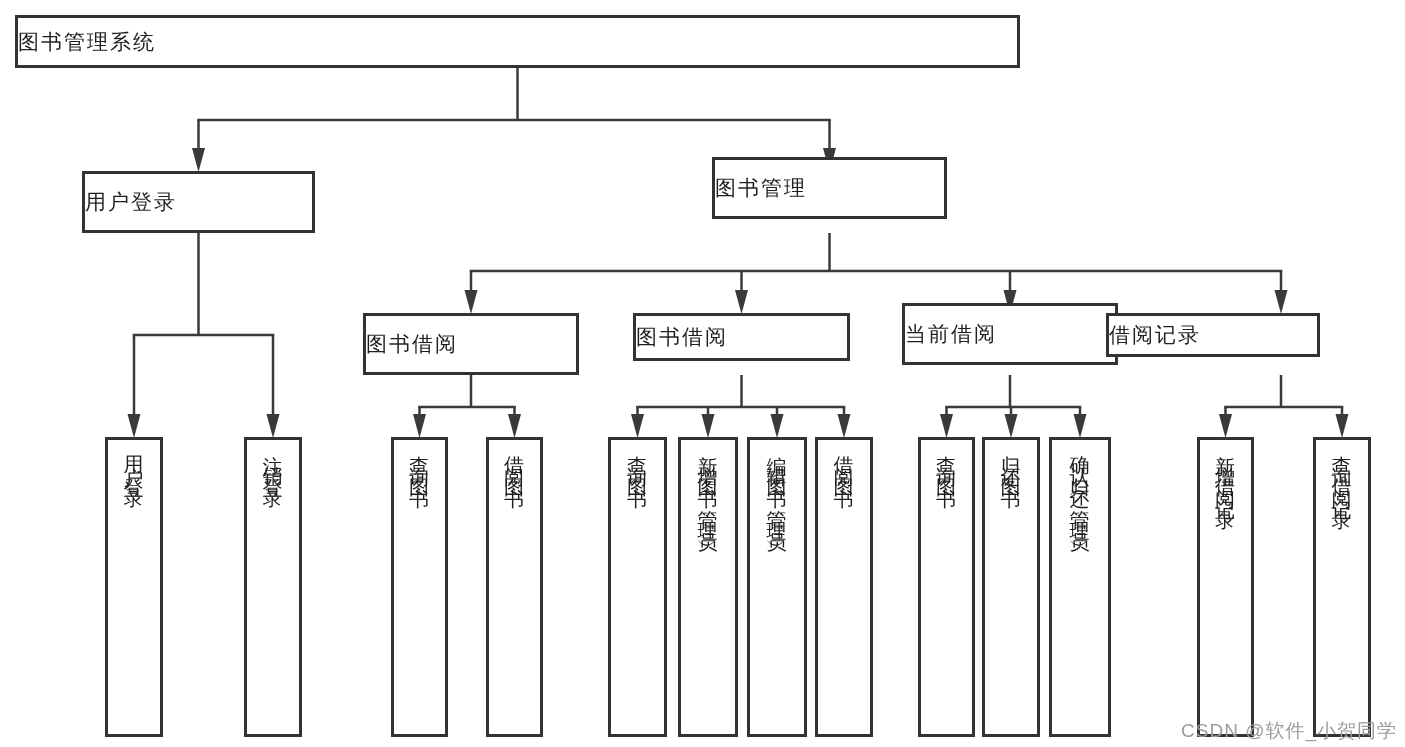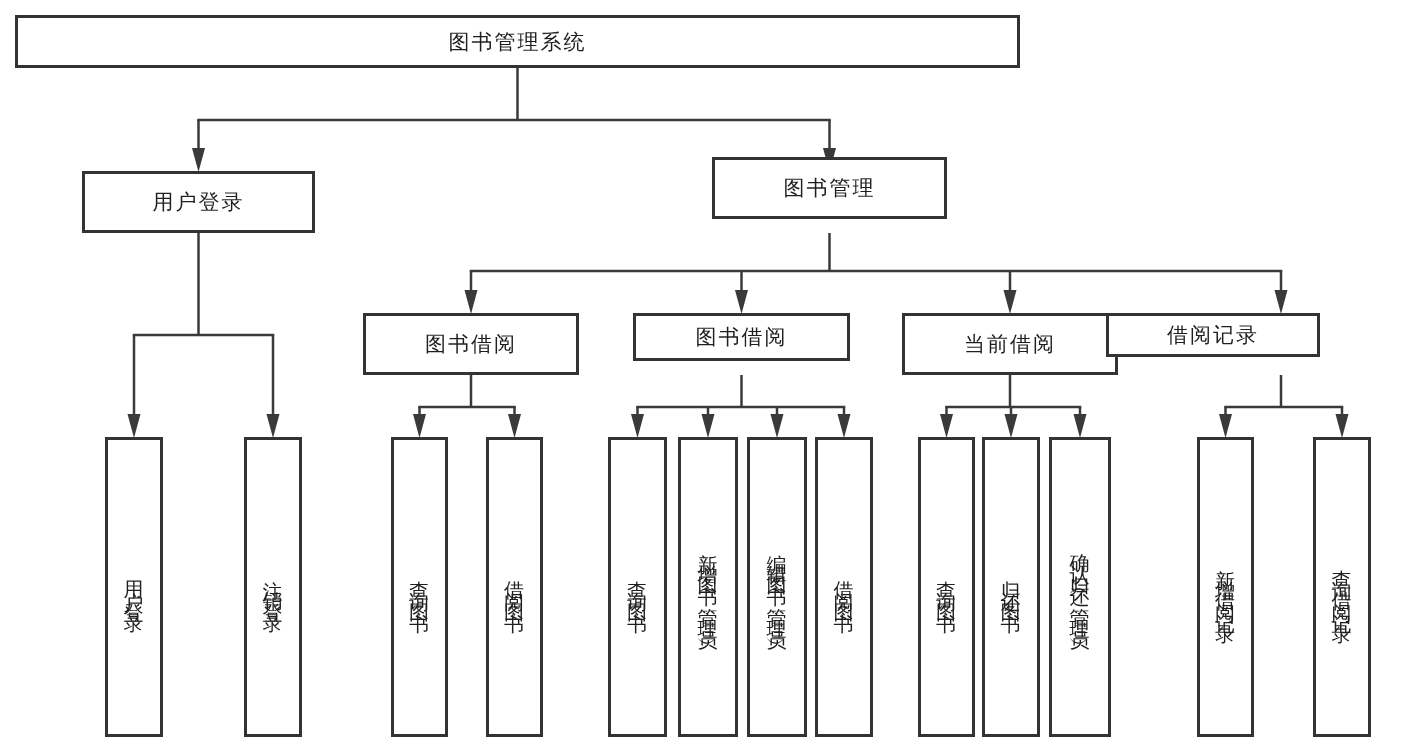--- a/index.html
+++ b/index.html
@@ -17,21 +17,21 @@
     width: 1405px; height: 747px;
     pointer-events: none;
   }
   .node {
     position: absolute;
     box-sizing: border-box;
     border: 3px solid #333333;
     background: #ffffff;
     display: flex;
     align-items: center;
-    justify-content: center;
+    justify-content: flex-start;
     color: #1f1f1f;
   }
   .node.h {
     font-size: 21px;
     letter-spacing: 2px;
     white-space: nowrap;
   }
   .node.v {
     writing-mode: vertical-rl;
     font-size: 20px;
@@ -115,21 +115,21 @@
       </div>
       <div class="node h" style="left: 712px; top: 157px; width: 235px; height: 62px;">
         <span>图书管理</span>
       </div>
       <div class="node h" style="left: 363px; top: 313px; width: 216px; height: 62px;">
         <span>图书借阅</span>
       </div>
       <div class="node h" style="left: 633px; top: 313px; width: 217px; height: 48px;">
         <span>图书借阅</span>
       </div>
-      <div class="node h" style="left: 902px; top: 313px; width: 216px; height: 62px;">
+      <div class="node h" style="left: 902px; top: 303px; width: 216px; height: 62px;">
         <span>当前借阅</span>
       </div>
       <div class="node h" style="left: 1106px; top: 313px; width: 214px; height: 44px;">
         <span>借阅记录</span>
       </div>
       <div class="node v" style="left: 105px; top: 437px; width: 58px; height: 300px;">
         <span>用户登录</span>
       </div>
       <div class="node v" style="left: 244px; top: 437px; width: 58px; height: 300px;">
         <span>注销登录</span>
@@ -161,13 +161,14 @@
       <div class="node v" style="left: 1049px; top: 437px; width: 62px; height: 300px;">
         <span>确认归还（管理员）</span>
       </div>
       <div class="node v" style="left: 1197px; top: 437px; width: 57px; height: 300px;">
         <span>新增借阅记录</span>
       </div>
       <div class="node v" style="left: 1313px; top: 437px; width: 58px; height: 300px;">
         <span>查询借阅记录</span>
       </div>
     </div>
+  <div class="watermark">CSDN @软件_小贺同学</div>
 </div>
 
 </body></html>

